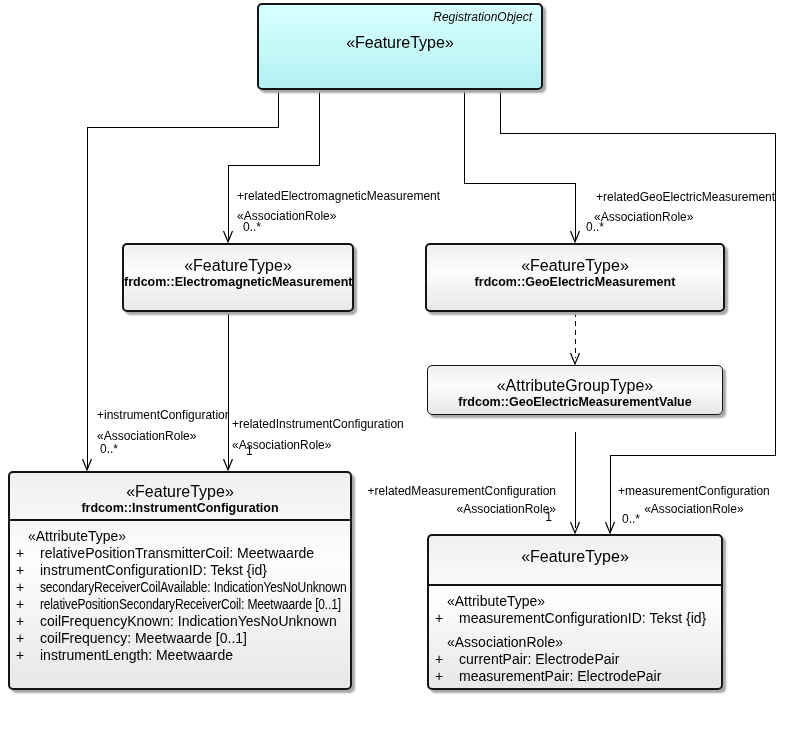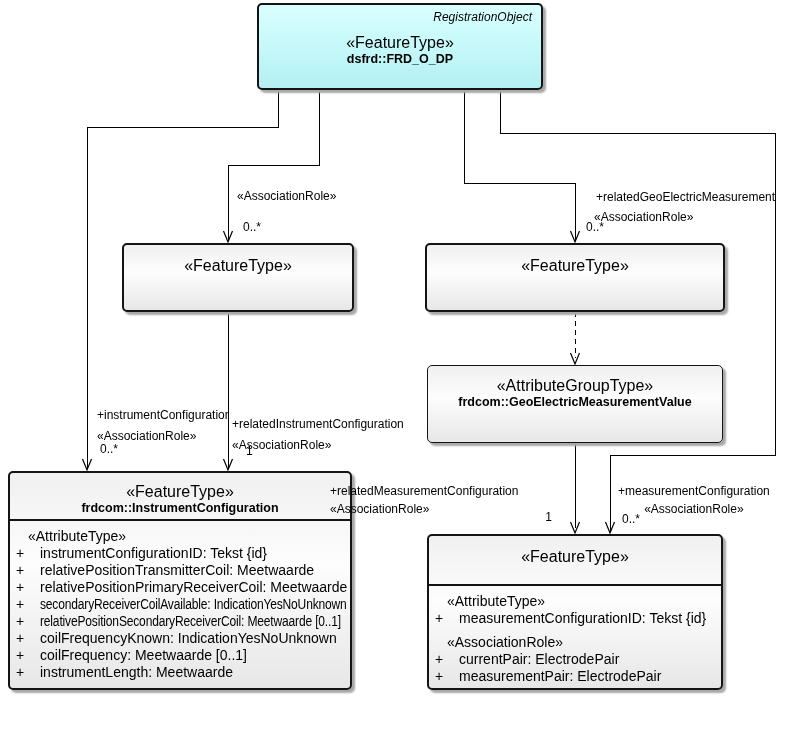--- a/index.html
+++ b/index.html
@@ -15,21 +15,21 @@
   .uml-box{
     position:absolute;box-sizing:border-box;z-index:2;
     border:2px solid #141414;border-radius:5px;
     background:linear-gradient(180deg,#f0f0f0 0%,#fdfdfd 42%,#e7e7e7 100%);
     box-shadow:3px 3px 2px #a8a8a8;
   }
   .box-top{left:257px;top:3px;width:286px;height:87px;
     background:linear-gradient(180deg,#daffff 0%,#c4f8f9 55%,#b4eff2 100%);}
   .box-em {left:122px;top:243px;width:232px;height:69px;}
   .box-ge {left:425px;top:243px;width:300px;height:69px;}
-  .box-gev{left:427px;top:365px;width:296px;height:78px;border-width:1px;}
+  .box-gev{left:427px;top:365px;width:296px;height:50px;border-width:1px;}
   .box-ic {left:8px;  top:471px;width:344px;height:219px;}
   .box-mc {left:427px;top:534px;width:296px;height:156px;}
 
   .anno{position:absolute;top:5px;right:9px;font-style:italic;font-size:12px;}
   .hdr{text-align:center;line-height:17px;}
   .box-top .hdr{padding-top:29px;}
   .box-em .hdr,.box-ge .hdr{padding-top:12px;}
   .box-gev .hdr{padding-top:11px;}
   .box-ic .hdr{padding-top:10px;height:36px;}
   .box-mc .hdr{padding-top:12px;height:36px;}
@@ -43,21 +43,21 @@
   .attr-text{display:inline-block;}
   .attr-row.tight .attr-text{transform:scaleX(0.86);transform-origin:0 50%;letter-spacing:-0.2px;}
   .attr-section + .attr-section{margin-top:7px;}
 
   .clabel{position:absolute;z-index:3;font-size:12px;white-space:nowrap;}
   .lblA{left:237px;top:186px;line-height:20px;}
   .lblB{left:594px;top:187px;line-height:20px;}
   .lblB .role{padding-left:2px;text-align:right;}
   .lblC{left:97px;top:405px;line-height:21px;width:131px;overflow:hidden;}
   .lblD{left:232px;top:414px;line-height:21px;}
-  .lblE{left:330px;top:482px;width:226px;line-height:18px;}
+  .lblE{left:330px;top:482px;width:226px;text-align:right;line-height:18px;}
   .lblF{left:618px;top:482px;line-height:18px;text-align:center;}
   .mult{position:absolute;z-index:3;font-size:12px;white-space:nowrap;}
   .multA{left:243px;top:220px;}
   .multB{left:586px;top:220px;}
   .multC{left:100px;top:442px;}
   .multD{left:246px;top:444px;}
   .multE{left:538px;top:510px;width:14px;text-align:right;}
   .multF{left:622px;top:512px;}
 </style>
 </head>
@@ -93,54 +93,54 @@
     <g>
       <polyline points="575,432 575,528"></polyline>
       <path class="arrow" d="M570.5,522 L575,533 L579.5,522"></path>
     </g>
   </svg>
 
   <div class="uml-box box-top">
     <div class="anno">RegistrationObject</div>
     <div class="hdr">
       <div class="stereo">«FeatureType»</div>
-      <div class="bname">dsfrd::FRD_O_DP</div>
     </div>
   </div>
 
   <div class="uml-box box-em">
     <div class="hdr">
       <div class="stereo">«FeatureType»</div>
+      <div class="bname">frdcom::ElectromagneticMeasurement</div>
     </div>
   </div>
 
   <div class="uml-box box-ge">
     <div class="hdr">
       <div class="stereo">«FeatureType»</div>
+      <div class="bname">frdcom::GeoElectricMeasurement</div>
     </div>
   </div>
 
   <div class="uml-box box-gev">
     <div class="hdr">
       <div class="stereo">«AttributeGroupType»</div>
       <div class="bname">frdcom::GeoElectricMeasurementValue</div>
     </div>
   </div>
 
   <div class="uml-box box-ic">
     <div class="hdr">
       <div class="stereo">«FeatureType»</div>
       <div class="bname">frdcom::InstrumentConfiguration</div>
     </div>
     <div class="attrs">
         <div class="attr-section">
           <div class="attr-stereo">«AttributeType»</div>
+          <div class="attr-row"><span class="plus">+</span><span class="attr-text">relativePositionTransmitterCoil: Meetwaarde</span></div>
           <div class="attr-row"><span class="plus">+</span><span class="attr-text">instrumentConfigurationID: Tekst {id}</span></div>
-          <div class="attr-row"><span class="plus">+</span><span class="attr-text">relativePositionTransmitterCoil: Meetwaarde</span></div>
-          <div class="attr-row"><span class="plus">+</span><span class="attr-text">relativePositionPrimaryReceiverCoil: Meetwaarde</span></div>
           <div class="attr-row tight"><span class="plus">+</span><span class="attr-text">secondaryReceiverCoilAvailable: IndicationYesNoUnknown</span></div>
           <div class="attr-row tight"><span class="plus">+</span><span class="attr-text">relativePositionSecondaryReceiverCoil: Meetwaarde [0..1]</span></div>
           <div class="attr-row"><span class="plus">+</span><span class="attr-text">coilFrequencyKnown: IndicationYesNoUnknown</span></div>
           <div class="attr-row"><span class="plus">+</span><span class="attr-text">coilFrequency: Meetwaarde [0..1]</span></div>
           <div class="attr-row"><span class="plus">+</span><span class="attr-text">instrumentLength: Meetwaarde</span></div>
         </div>
       </div>
   </div>
 
   <div class="uml-box box-mc">
@@ -154,20 +154,21 @@
         </div>
         <div class="attr-section">
           <div class="attr-stereo">«AssociationRole»</div>
           <div class="attr-row"><span class="plus">+</span><span class="attr-text">currentPair: ElectrodePair</span></div>
           <div class="attr-row"><span class="plus">+</span><span class="attr-text">measurementPair: ElectrodePair</span></div>
         </div>
       </div>
   </div>
 
   <div class="clabel lblA">
+    <div class="role">+relatedElectromagneticMeasurement</div>
     <div class="stereo2">«AssociationRole»</div>
   </div>
   <div class="mult multA">0..*</div>
 
   <div class="clabel lblB">
     <div class="role">+relatedGeoElectricMeasurement</div>
     <div class="stereo2">«AssociationRole»</div>
   </div>
   <div class="mult multB">0..*</div>
 

